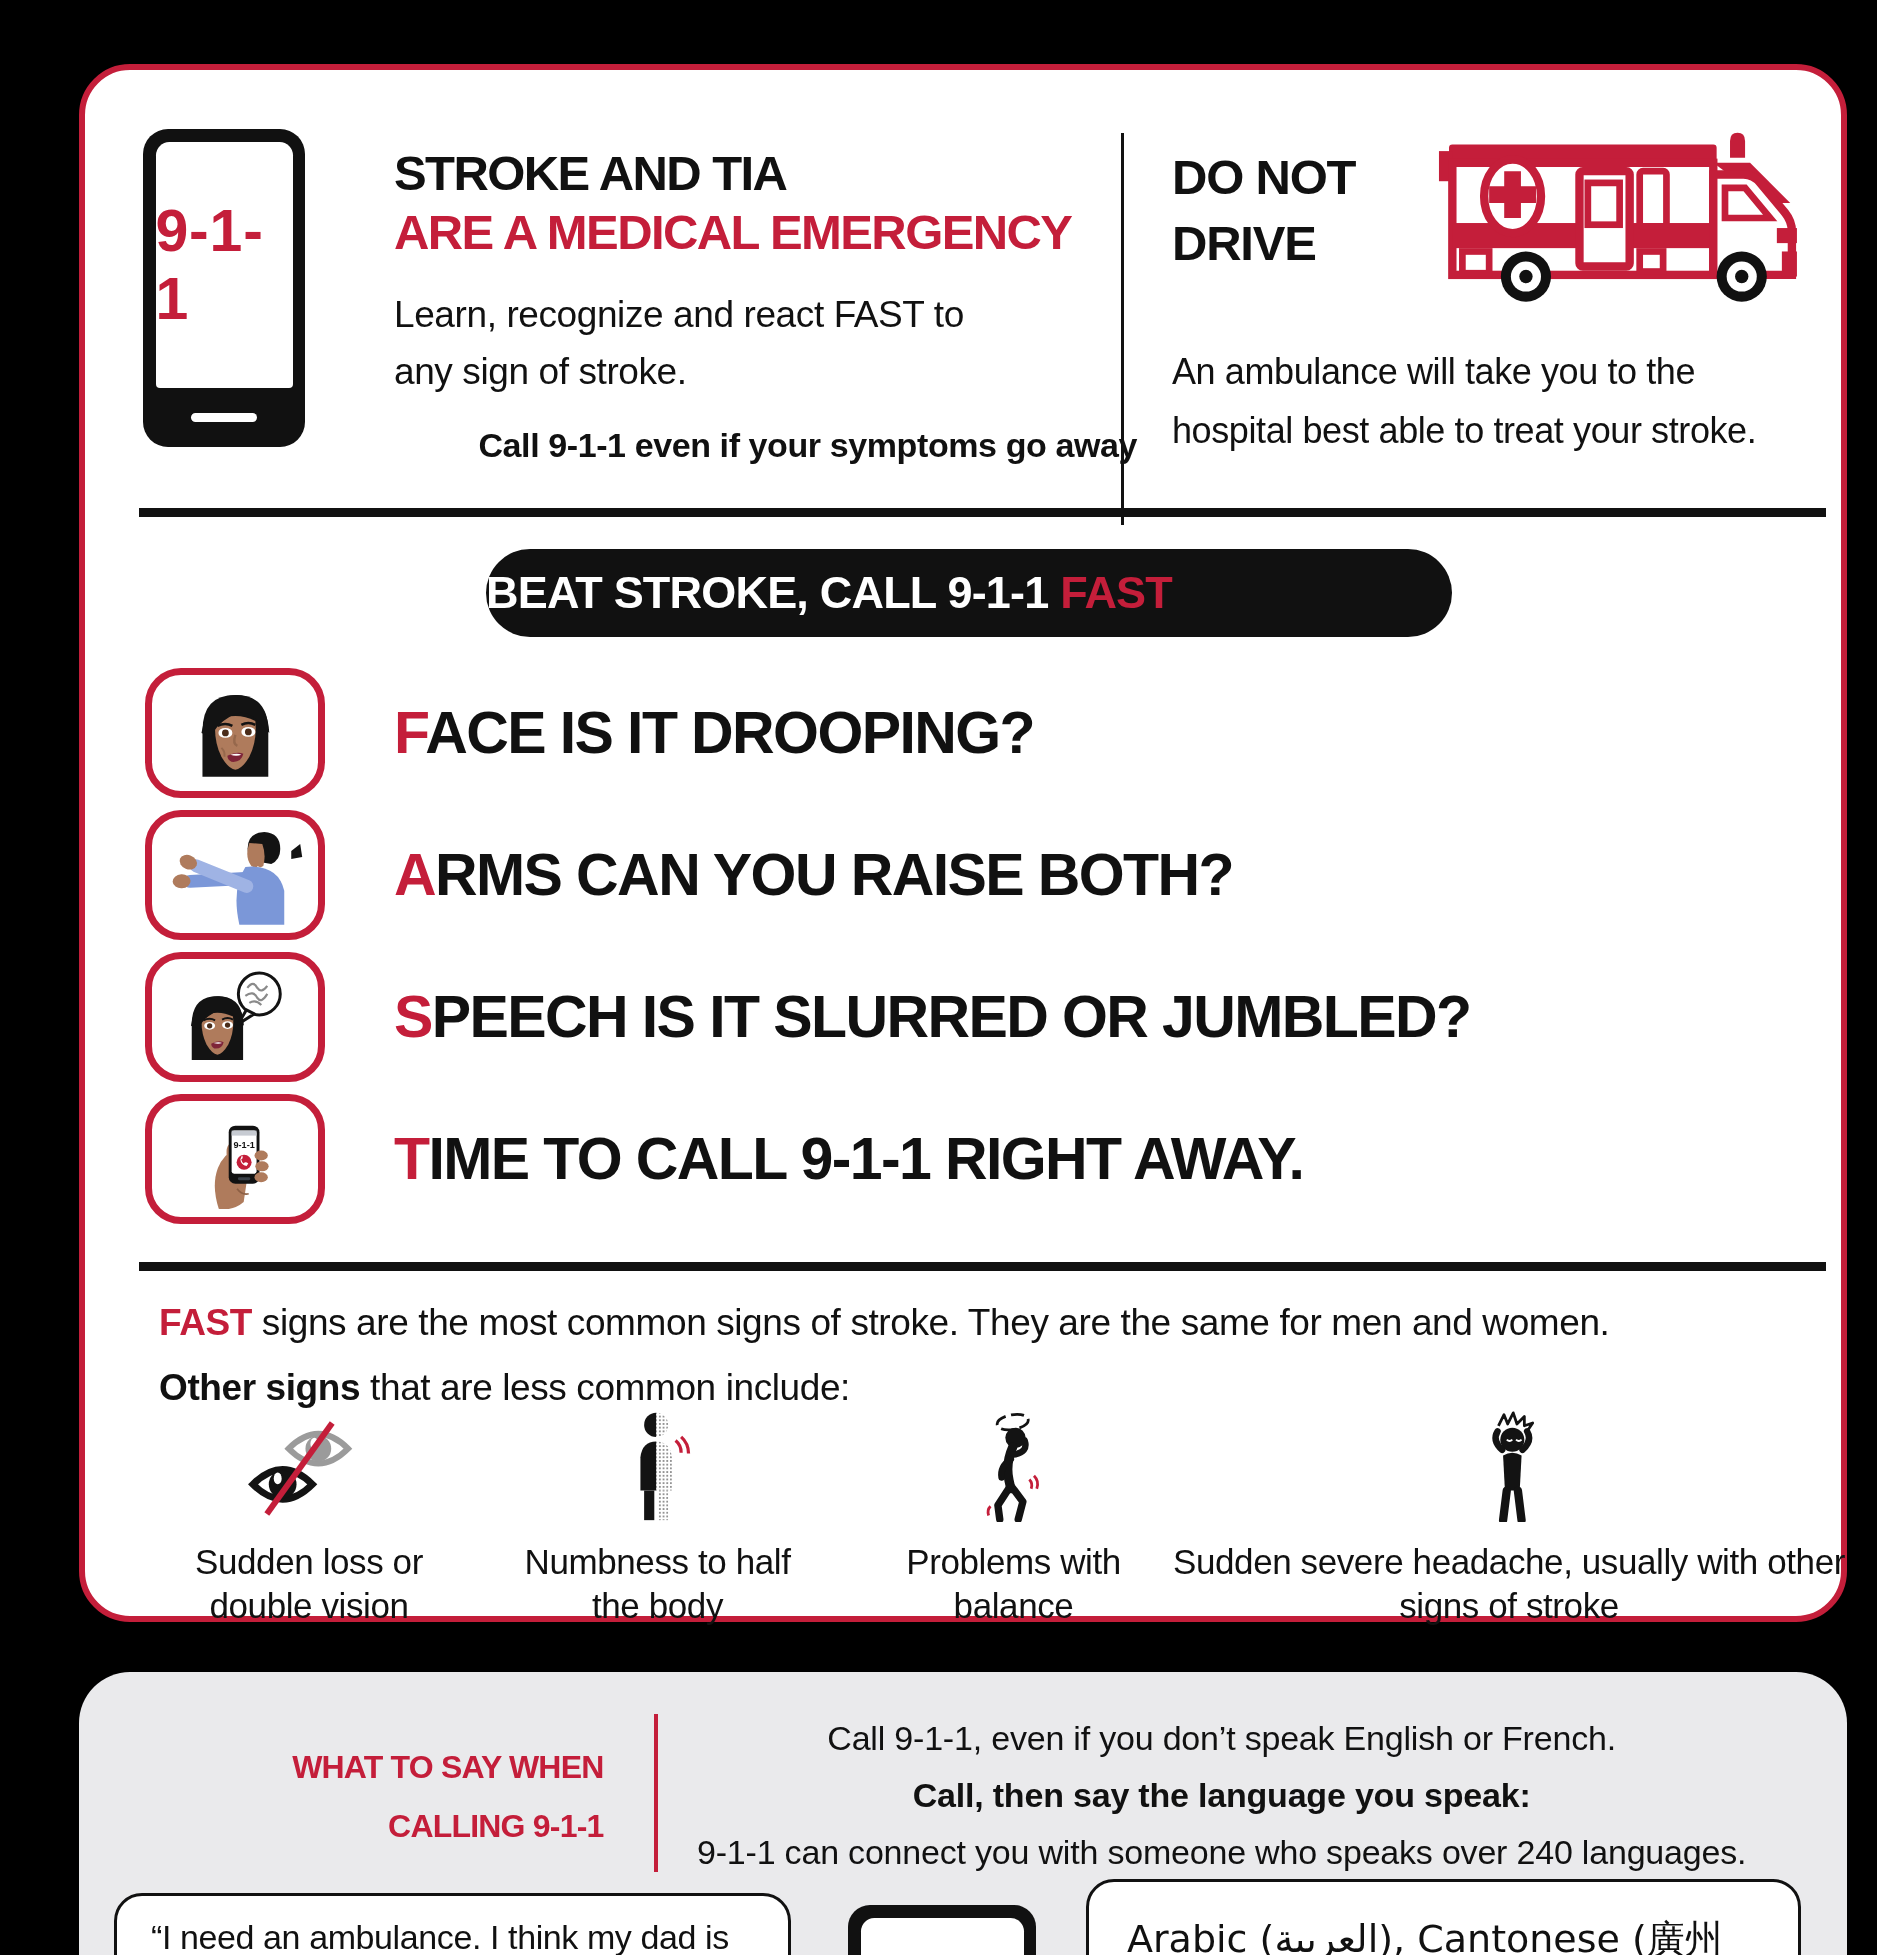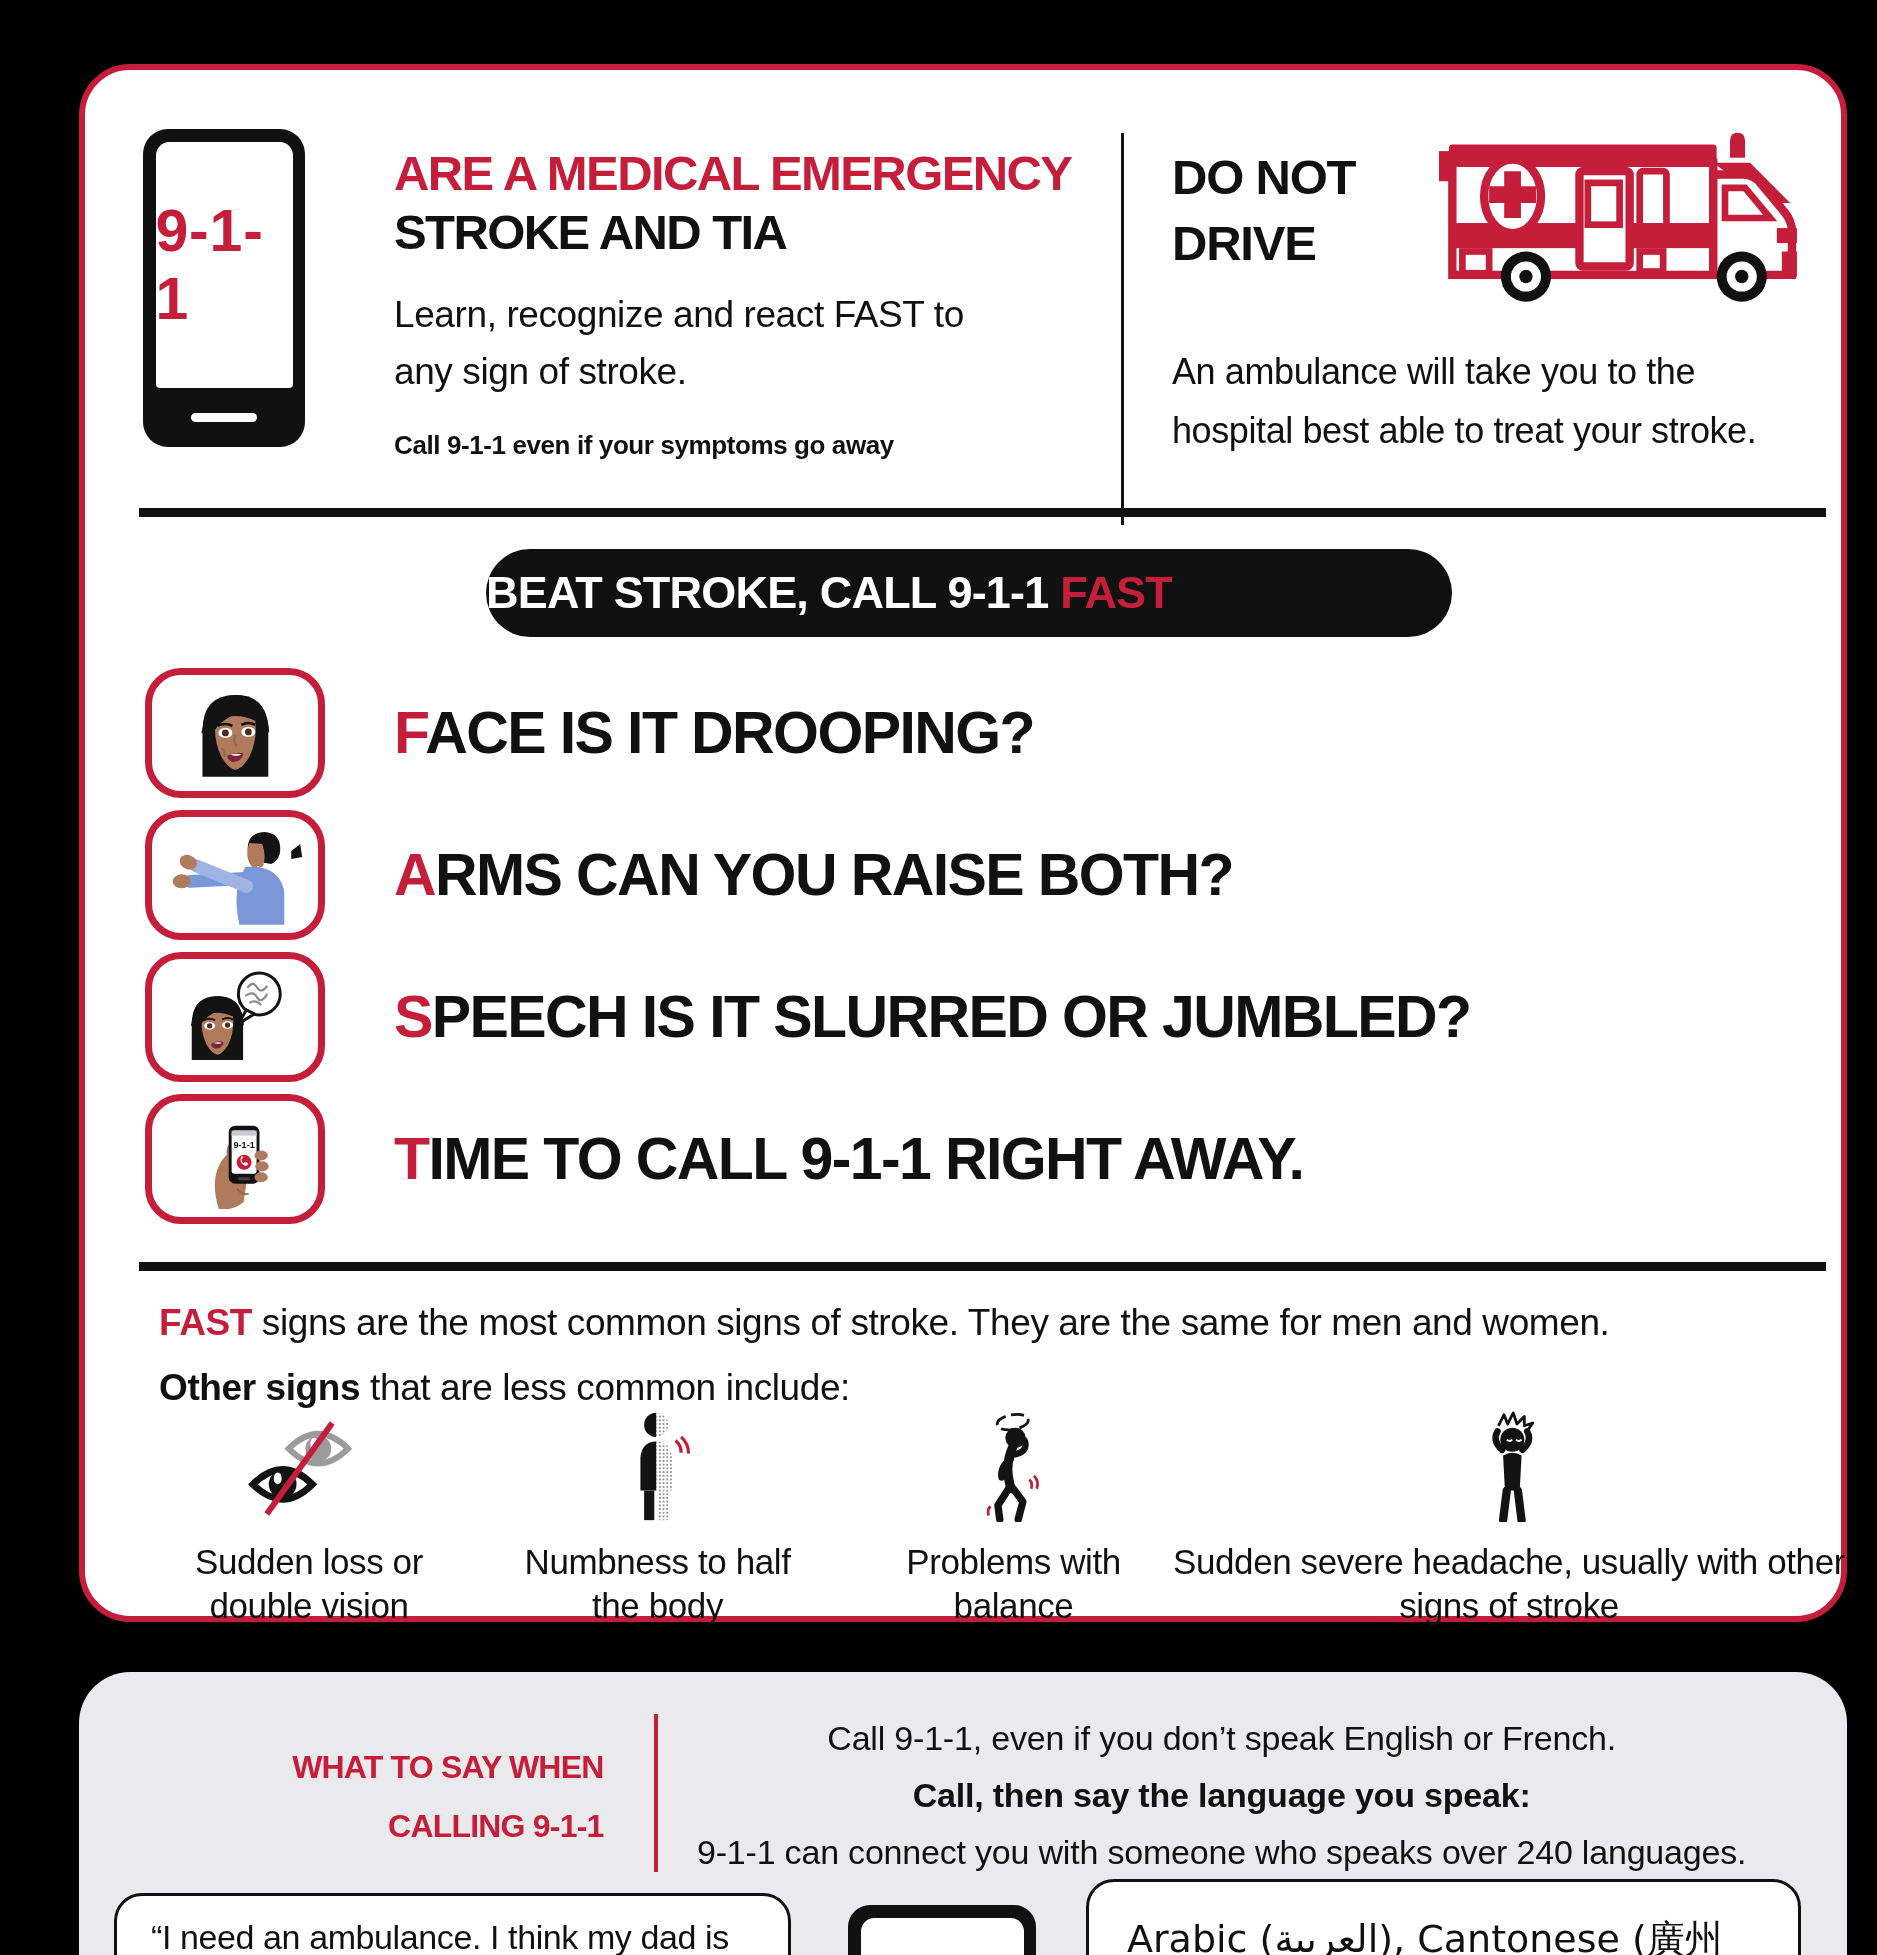--- a/index.html
+++ b/index.html
@@ -25,22 +25,22 @@
   .phone-dash { width:66px; height:8.6px; background:#fff; border-radius:4.7px; }
   .phone-bottom { left:769px; top:233px; width:188px; height:235px; border-radius:22px; }
 
   
   .top-left-text { position:absolute; left:309px; top:74px; width:727px; }
   .h-title { font-size:49px; font-weight:bold; letter-spacing:-1.6px;
              line-height:59px; color:#111; }
   .h-title.red { color:#C41E3A; }
   .subtitle { margin-top:24px; width:626px; font-size:37px; line-height:57px;
               color:#111; letter-spacing:-0.4px; }
-  .call-note { margin-top:22px; width:743px; font-size:26px; font-weight:bold;
-               line-height:47px; color:#111; letter-spacing:-0.4px; }
+  .call-note { margin-top:22px; width:743px; font-size:34px; font-weight:bold;
+               line-height:47px; color:#111; letter-spacing:-0.4px;text-align:right; }
 
   .v-divider { position:absolute; left:1036px; top:63px; width:2.7px; height:392px; background:#111; }
 
   
   .top-right { position:absolute; left:1087px; top:74px; width:673px; }
   .dnd { width:297px; font-size:49px; font-weight:bold; letter-spacing:-1.2px;
          line-height:66px; color:#111; }
   .ambulance { position:absolute; left:250px; top:-23.5px; width:422px; height:184px; }
   .amb-note { margin-top:66px; width:641px; font-size:36px; line-height:59px;
               color:#111; letter-spacing:-0.4px; }
@@ -106,22 +106,22 @@
     <div class="phone phone-top">
       <div class="phone-screen">
         <span class="phone-label">9-1-1</span>
       </div>
       <div class="phone-chin">
         <div class="phone-dash"></div>
       </div>
     </div>
 
     <div class="top-left-text">
+      <div class="h-title">STROKE AND TIA</div>
       <div class="h-title red">ARE A MEDICAL EMERGENCY</div>
-      <div class="h-title">STROKE AND TIA</div>
       <p class="subtitle">Learn, recognize and react FAST to any sign of stroke.</p>
       <p class="call-note">Call 9-1-1 even if your symptoms go away</p>
     </div>
 
     <div class="v-divider"></div>
 
     <div class="top-right">
       <div class="dnd">DO NOT DRIVE</div>
 
       <svg class="ambulance" viewBox="0 0 240 110">

